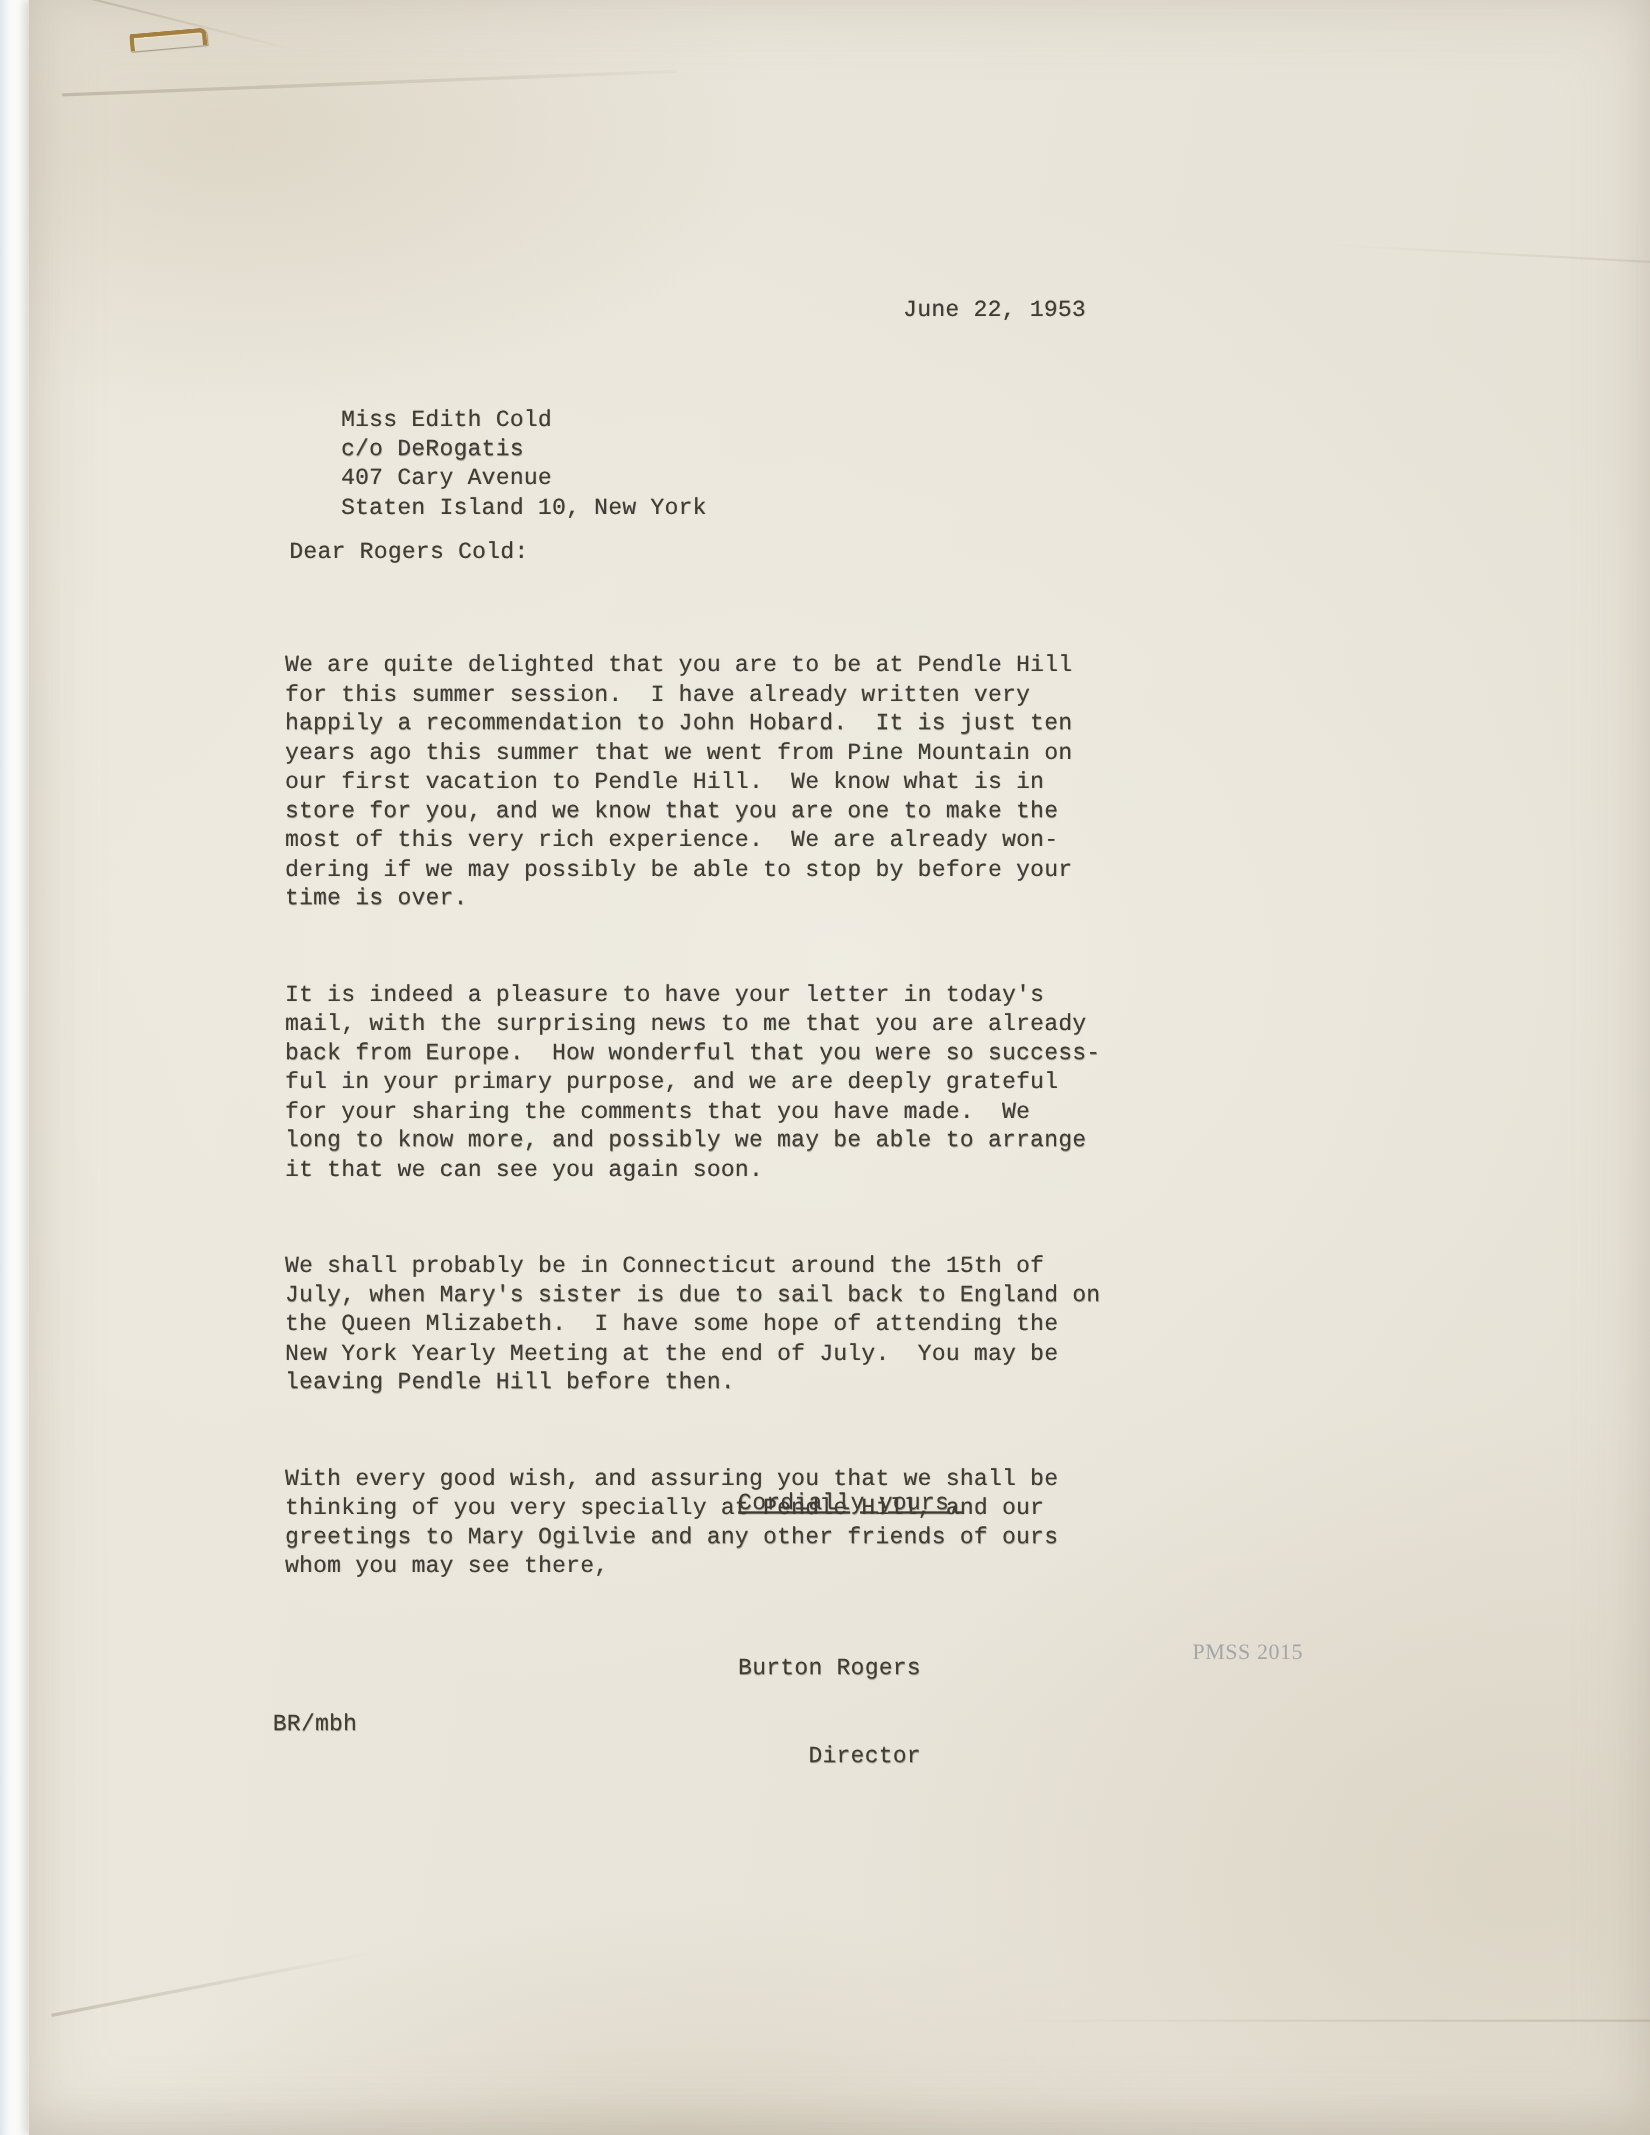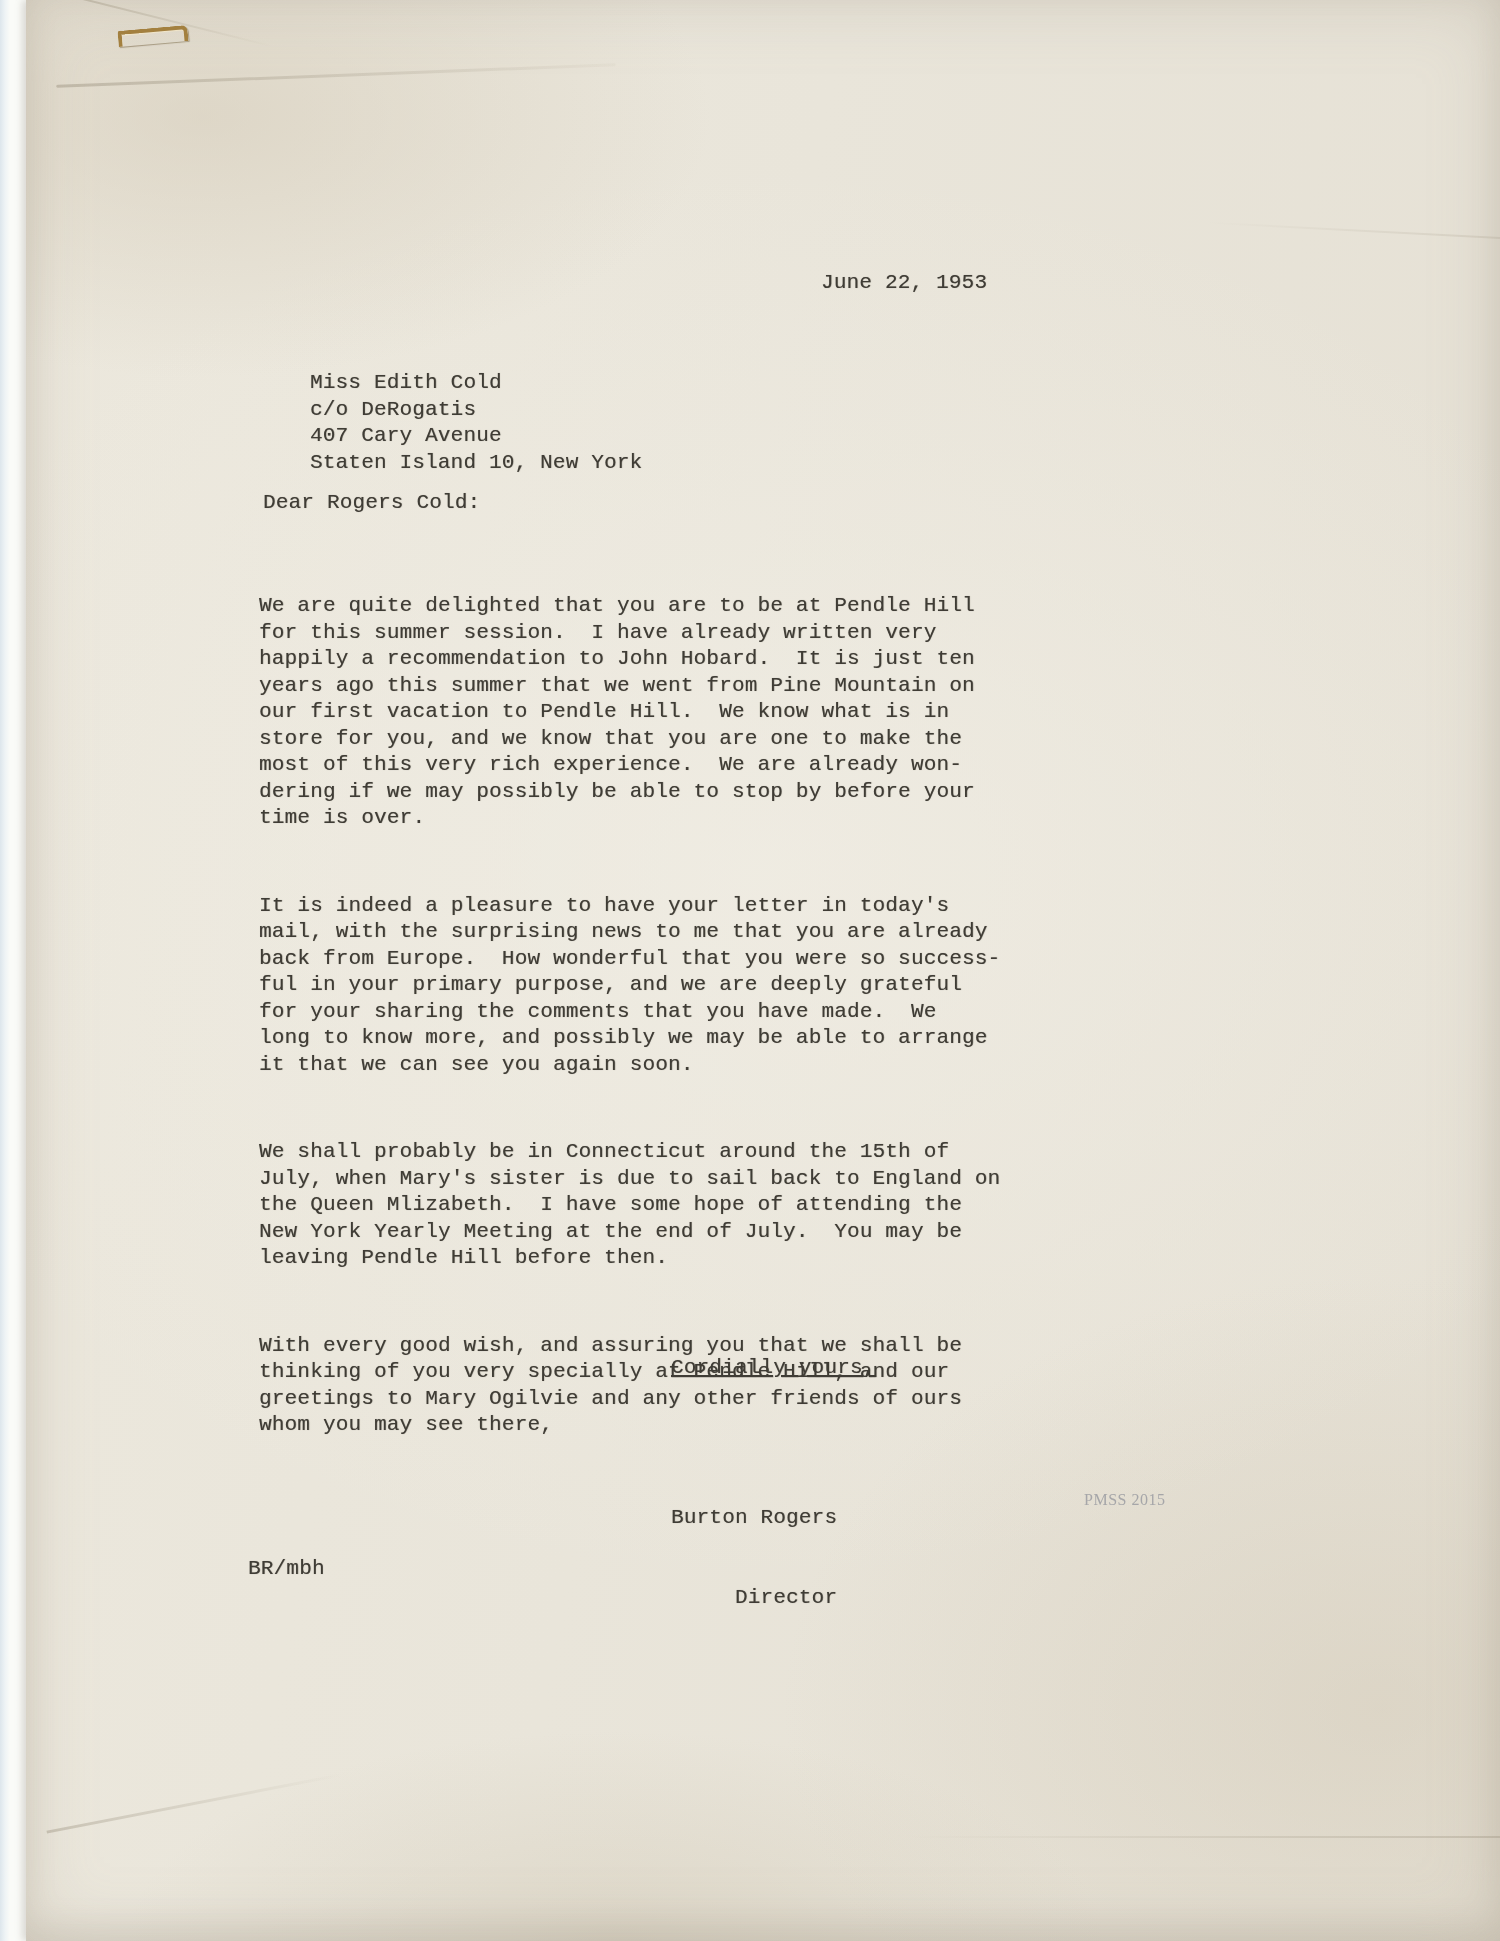--- a/index.html
+++ b/index.html
@@ -105,21 +105,21 @@
   .body-block p:last-child { margin-bottom: 0; }
 
   .closing    { left: 645px; top: 1355px; text-decoration: underline; }
   .signature  { left: 645px; top: 1452px; text-align: right; }
   .initials   { left: 222px; top: 1556px; text-align: center; }
 
   .watermark {
     position: absolute;
     left: 1058px; top: 1491px;
     font-family: "Liberation Serif", "DejaVu Serif", serif;
-    font-size: 16px;
+    font-size: 20px;
     color: rgba(158,160,164,0.9);
     letter-spacing: 0.5px;
     white-space: pre;
   }
 </style>
 </head>
 <body>
 
 <div class="scan-bg">
   <div class="paper">

